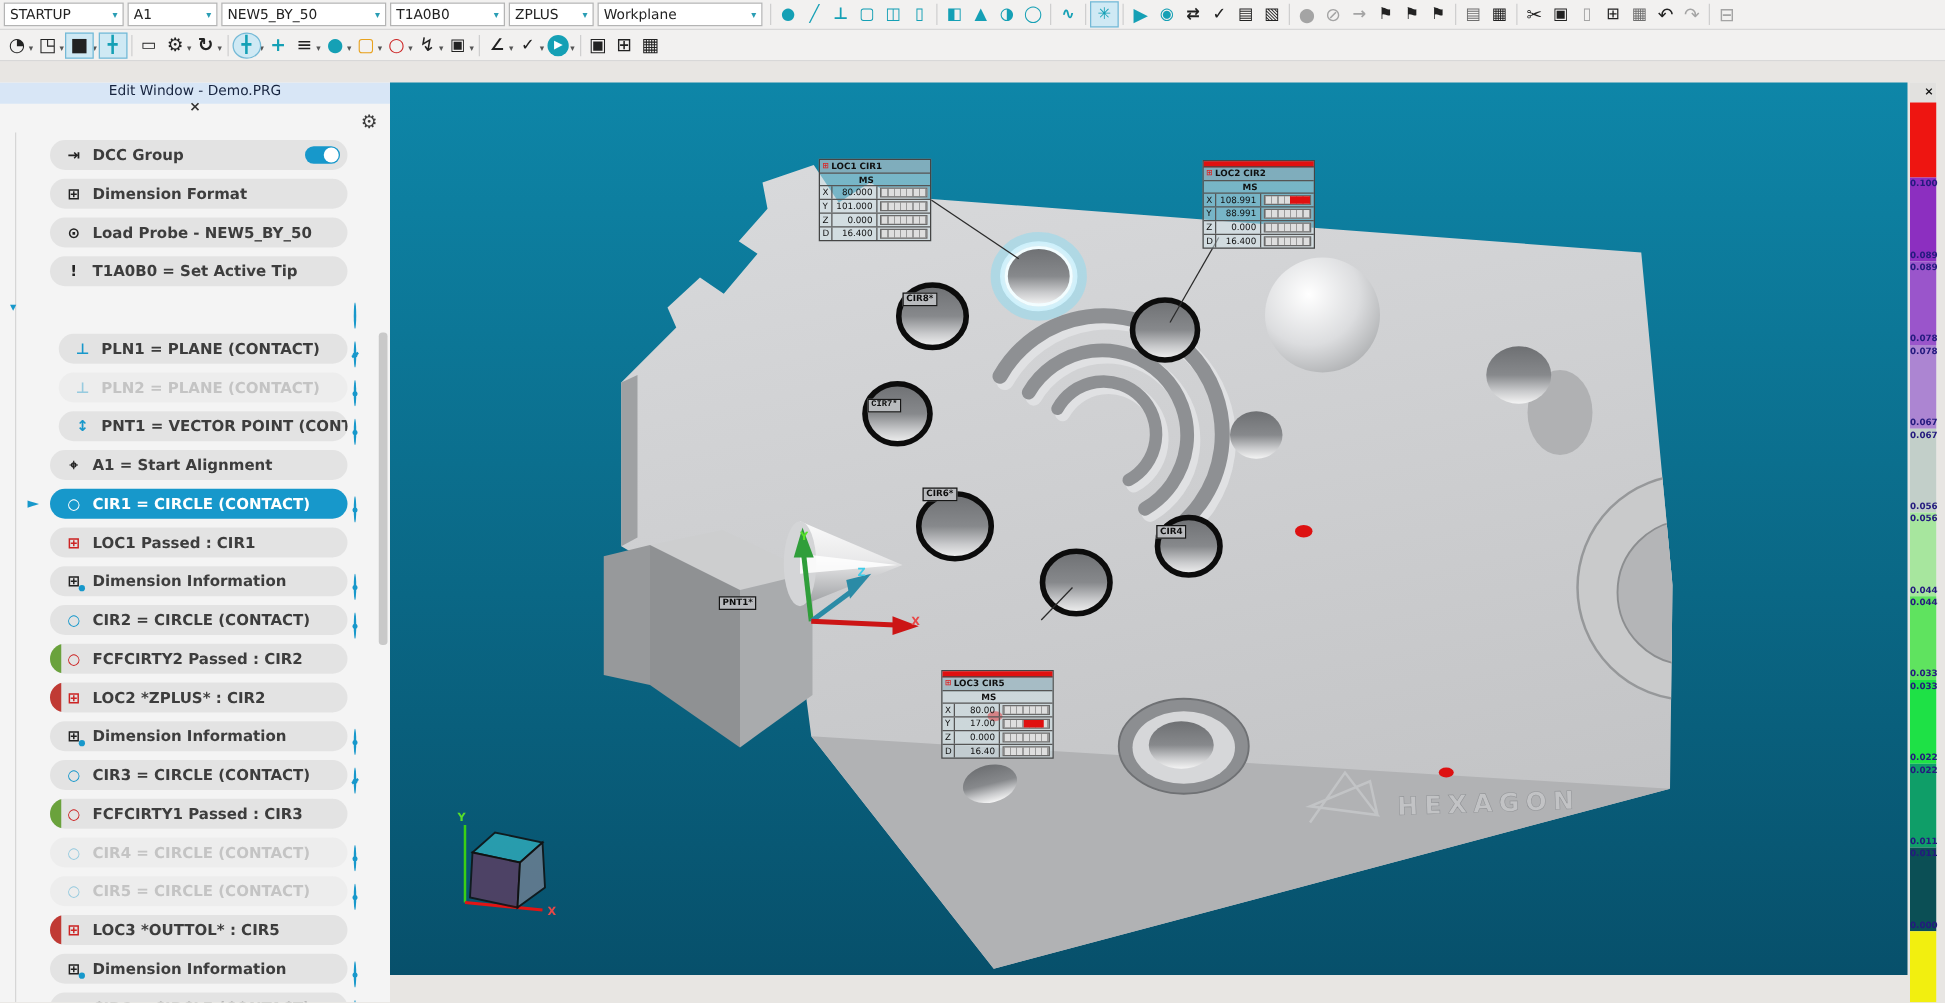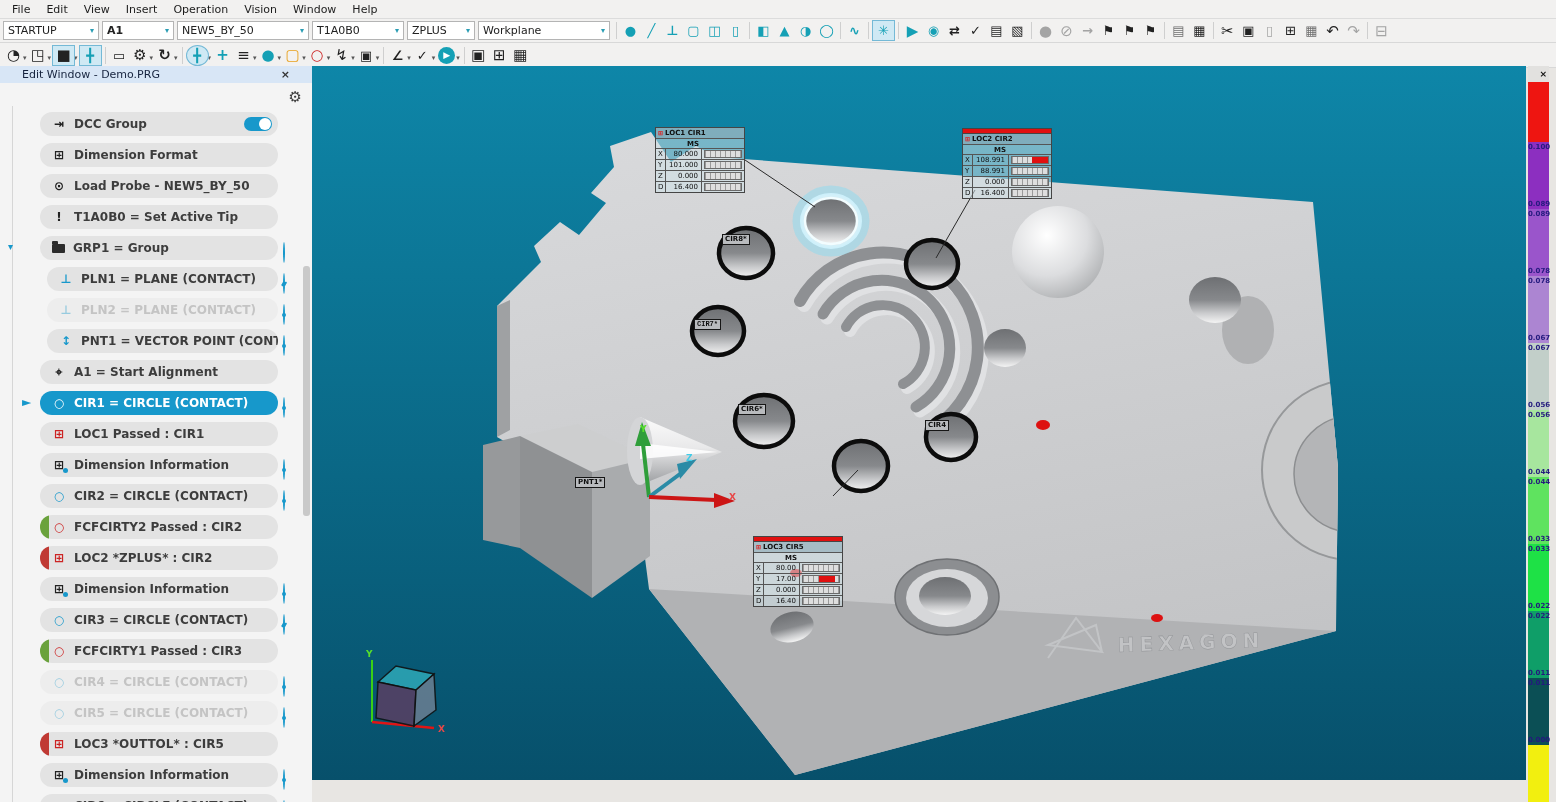--- a/index.html
+++ b/index.html
@@ -27,21 +27,21 @@
 .tb-ic.circled{border-radius:50%;background:#cfe9f4;border:1px solid #74b9d6;}
 .tb-ic.circled2{background:#15a0b5;color:#fff;border-radius:50%;min-width:17px;height:17px;font-size:9px;margin:1px 2px;}
 .dd-caret{font-size:7px;color:#555;margin:6px 1px 0 -1px;}
 .tb-sep{width:1px;height:17px;background:#cfcfcf;margin:0 3px;}
 
 
 #content{position:absolute;left:0;top:66px;width:1556px;height:736px;}
 
 
 #sidebar{position:absolute;left:0;top:0;width:312px;height:736px;background:#f4f4f4;overflow:hidden;}
-.sb-title{height:17px;background:#d8e6f6;display:flex;align-items:center;justify-content:space-between;padding:0 22px;font-size:11px;color:#16233e;}
+.sb-title{height:17px;background:#d8e6f6;display:flex;align-items:center;justify-content:space-between;padding:0 22px;font-size:11px;color:#16233e;flex-direction:column;}
 .sb-close{color:#333;font-weight:bold;font-size:11px;cursor:default;}
 .sb-gear{position:absolute;right:10px;top:22px;font-size:15px;color:#3c3c3c;}
 .sb-line{position:absolute;left:12px;top:40px;bottom:0;width:1px;background:#d6d6d6;}
 #sb-list{position:absolute;left:0;top:46px;right:0;bottom:0;}
 .sb-row{position:relative;height:24px;margin-bottom:7px;}
 .pill{position:absolute;left:40px;width:238px;height:24px;border-radius:12px;background:#e3e3e3;display:flex;align-items:center;gap:8px;padding:0 6px 0 12px;font-size:12px;font-weight:600;color:#3d3d3d;box-sizing:border-box;white-space:nowrap;overflow:hidden;}
 .pill.indent{left:47px;width:231px;}
 .pill.sel{background:#1798cb;color:#fff;}
 .pill.dis{background:#ededed;color:#c4c4c4;}
 .pill.dis .ic{opacity:.4;}
@@ -95,37 +95,27 @@
 #tabbar{position:absolute;left:312px;top:711px;width:1214px;height:25px;background:#d5d2cd;border-top:3px solid #0b5f7d;display:flex;align-items:center;box-sizing:border-box;padding-left:10px;}
 .tab{display:flex;align-items:center;gap:6px;font-size:11px;font-weight:bold;color:#1d1d1d;padding:2px 10px;}
 .tab.vision{border:1px solid #979797;background:#edebe8;margin-left:12px;height:18px;}
 .cam{width:13px;height:8px;background:#2e2e2e;border-radius:1px;position:relative;}
 .cam:after{content:"";position:absolute;right:-4px;top:1px;border-left:4px solid #2e2e2e;border-top:3px solid transparent;border-bottom:3px solid transparent;}
 </style>
 </head>
 <body>
 <div id="app">
 
-<div class="menubar" id="menubar">
-      <span class="menu-item">File</span>
-      <span class="menu-item">Edit</span>
-      <span class="menu-item">View</span>
-      <span class="menu-item">Insert</span>
-      <span class="menu-item">Operation</span>
-      <span class="menu-item">Vision</span>
-      <span class="menu-item">Window</span>
-      <span class="menu-item">Help</span>
-    </div>
 
 <div class="toolbar" id="toolbar1">
       <div class="combo" style="width: 86px;">
         <span>STARTUP</span>
         <span class="caret">▾</span>
       </div>
-      <div class="combo" style="width: 62px; font-weight: bold;">
+      <div class="combo" style="width: 62px;">
         <span>A1</span>
         <span class="caret">▾</span>
       </div>
       <div class="combo" style="width: 122px;">
         <span>NEW5_BY_50</span>
         <span class="caret">▾</span>
       </div>
       <div class="combo" style="width: 82px;">
         <span>T1A0B0</span>
         <span class="caret">▾</span>
@@ -256,24 +246,20 @@
             </div>
           </div>
           <div class="sb-row">
             <div class="pill">
               <span class="ic">!</span>
               <span>T1A0B0 = Set Active Tip</span>
             </div>
           </div>
           <div class="sb-row">
             <span class="expander">▾</span>
-            <div class="pill">
-              <span class="ic-folder"></span>
-              <span>GRP1 = Group</span>
-            </div>
             <span class="eyec"><span class="eye outline"></span></span>
           </div>
           <div class="sb-row">
             <div class="pill indent">
               <span class="ic teal">⊥</span>
               <span>PLN1 = PLANE (CONTACT)</span>
             </div>
             <span class="eyec"><span class="eye slash"></span></span>
           </div>
           <div class="sb-row">
@@ -524,21 +510,21 @@
         <polygon points="378,682 396,666 434,674 416,690" fill="#2ea8b8" opacity="0.85" stroke="#111" stroke-width="1.5"></polygon>
         <polygon points="378,682 416,690 414,726 376,718" fill="#5a3f63" opacity="0.85" stroke="#111" stroke-width="1.5"></polygon>
         <polygon points="416,690 434,674 436,710 414,726" fill="#6b7f92" opacity="0.85" stroke="#111" stroke-width="1.5"></polygon>
         <text x="366" y="657" font-size="9" font-weight="bold" fill="#58e02a">Y</text>
         <text x="438" y="732" font-size="9" font-weight="bold" fill="#e84848">X</text>
       </g>
     </svg>
     <div id="overlays">
           <div class="flabel" style="left: 410px; top: 168px;">CIR8*</div>
           <div class="flabel" style="left: 382px; top: 253px; font-family: Liberation Mono, monospace;">CIR7*</div>
-          <div class="flabel" style="left: 426px; top: 338px;">CIR6*</div>
+          <div class="flabel" style="left: 426px; top: 324px;">CIR6*</div>
           <div class="flabel" style="left: 613px; top: 354px;">CIR4</div>
           <div class="flabel" style="left: 263px; top: 411px;">PNT1*</div>
           <div class="mtable" style="left: 343px; top: 61px;">
             <div class="mt-head">
               <span class="mt-ic">⊞</span>
               <span>LOC1 CIR1</span>
             </div>
             <div class="mt-sub">
               <span></span>
               <span class="c2">MS</span>

